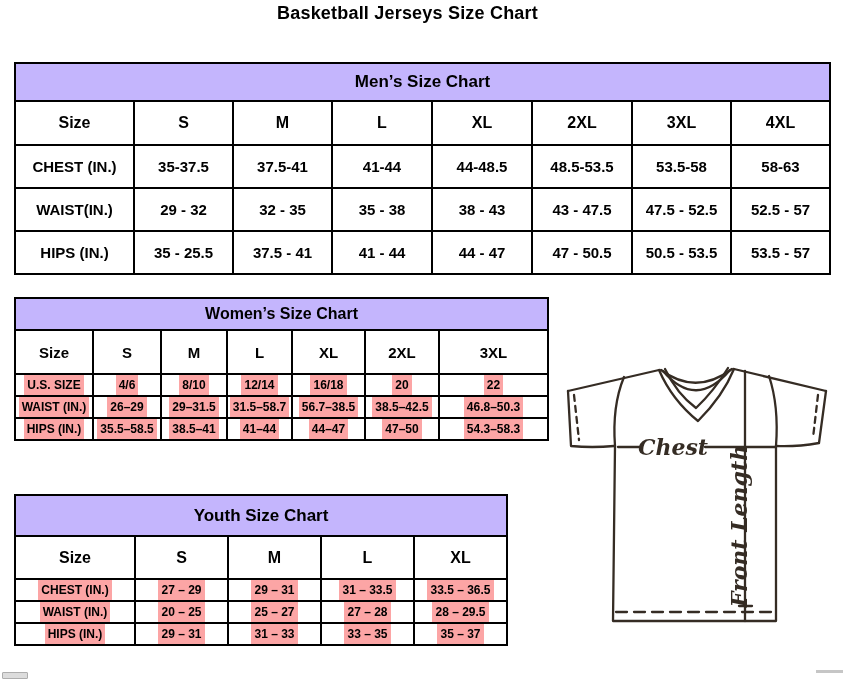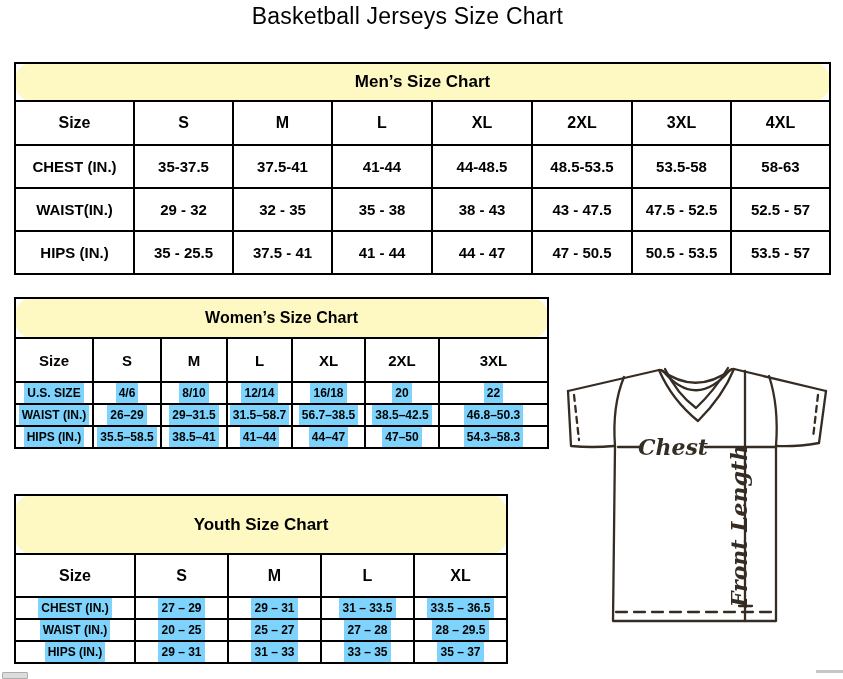--- a/index.html
+++ b/index.html
@@ -3,46 +3,46 @@
 <meta charset="utf-8">
 <style>
   html,body { margin:0; padding:0; }
   body {
     width:843px; height:679px; background:#ffffff; position:relative;
     font-family:"Liberation Sans", sans-serif; color:#000;
     overflow:hidden;
   }
   .page-title {
     position:absolute; top:3px; left:0; width:815px; text-align:center;
-    font-size:23px; font-weight:normal; letter-spacing:0.2px;
+    font-size:18px; font-weight:bold; letter-spacing:0.2px;
   }
   table { border-collapse:collapse; position:absolute; table-layout:fixed; background:#fff; }
   th, td {
     border:2px solid #000; text-align:center; vertical-align:middle;
     padding:0; font-weight:bold; overflow:hidden; white-space:nowrap;
   }
-  .hdr { background:#fef9c3; font-size:17px;border-radius:17px; }
+  .hdr { background:#c4b5fd; font-size:17px; }
   
   .men { left:14px; top:62px; width:815px; }
   .men .hdr-row { height:38px; }
   .men .size-row { height:44px; font-size:16px; }
   .men .data-row { height:43px; font-size:15px; }
   
   .women { left:14px; top:297px; width:533px; }
-  .women .hdr-row { height:40px; }
+  .women .hdr-row { height:32px; }
   .women .hdr { font-size:16px; }
   .women .size-row { height:44px; font-size:15px; }
   .women .data-row { height:22px; font-size:12px; }
   
   .youth { left:14px; top:494px; width:492px; }
-  .youth .hdr-row { height:59px; }
+  .youth .hdr-row { height:41px; }
   .youth .size-row { height:43px; font-size:16px; }
   .youth .data-row { height:22px; font-size:12px; }
   
-  .hl { background:#7dd3fc; padding:4px 3px; }
+  .hl { background:#fca5a5; padding:4px 3px; }
   
   .jersey { position:absolute; left:556px; top:358px; width:287px; height:300px; }
   .jersey .ln { fill:none; stroke:#352c24; stroke-width:2.3; stroke-linecap:round; stroke-linejoin:round; }
   .jersey .dash { stroke-dasharray:6 5; }
   .jersey .hemdash { stroke-dasharray:11 7; }
   .jersey text {
     fill:#352c24; font-family:"DejaVu Serif", serif;
     font-style:italic; font-weight:bold; font-size:22px;
   }
   

